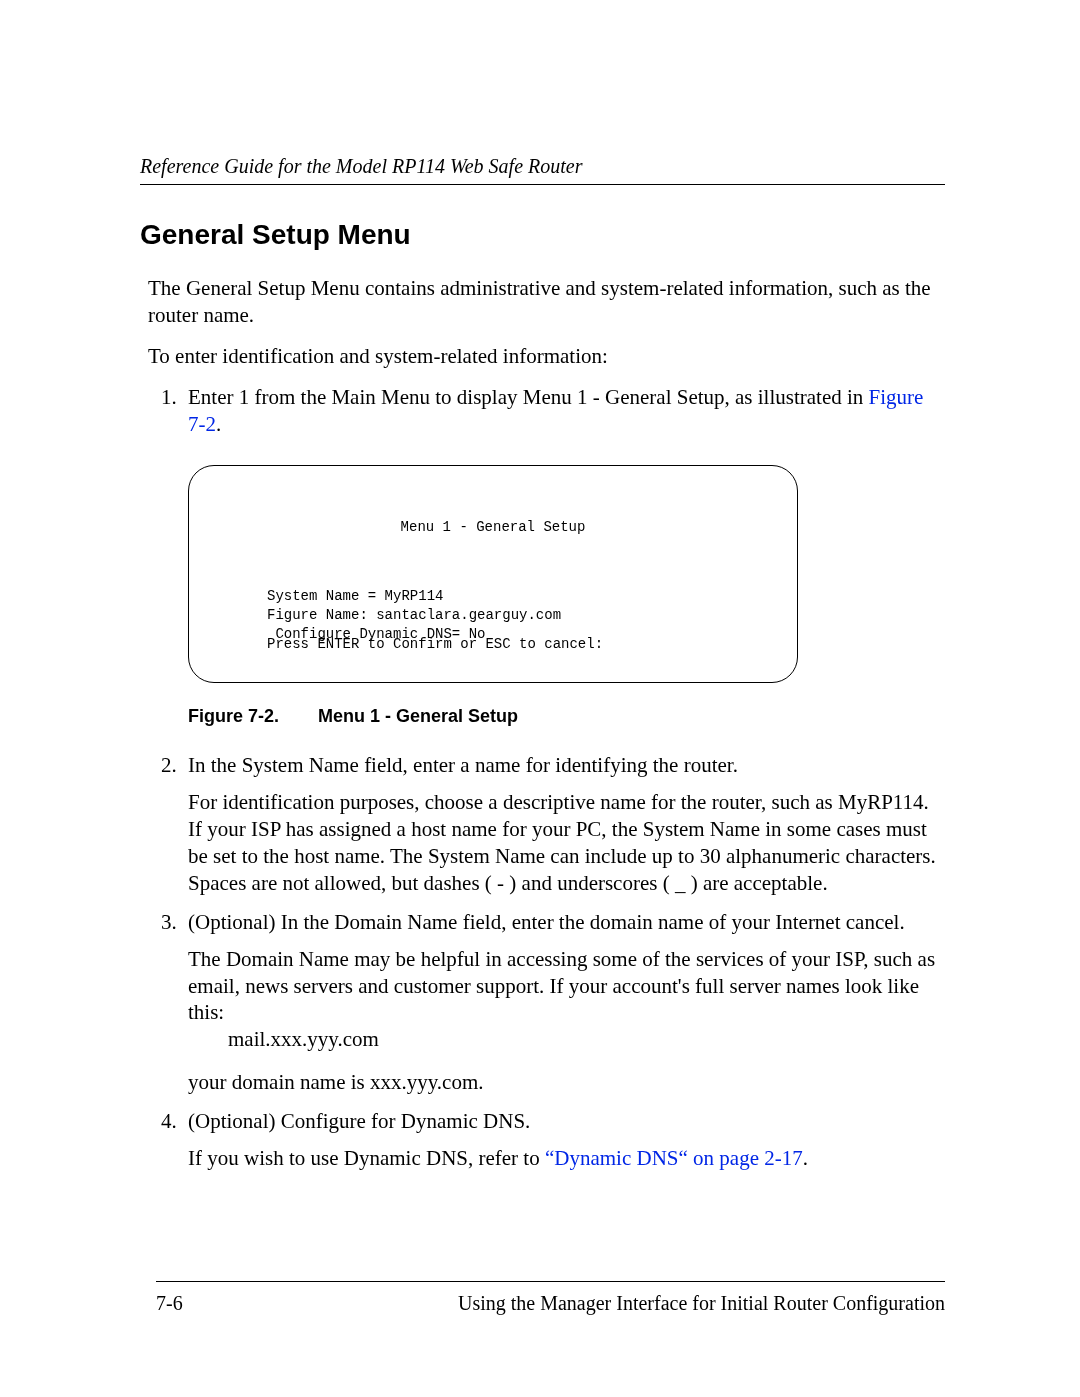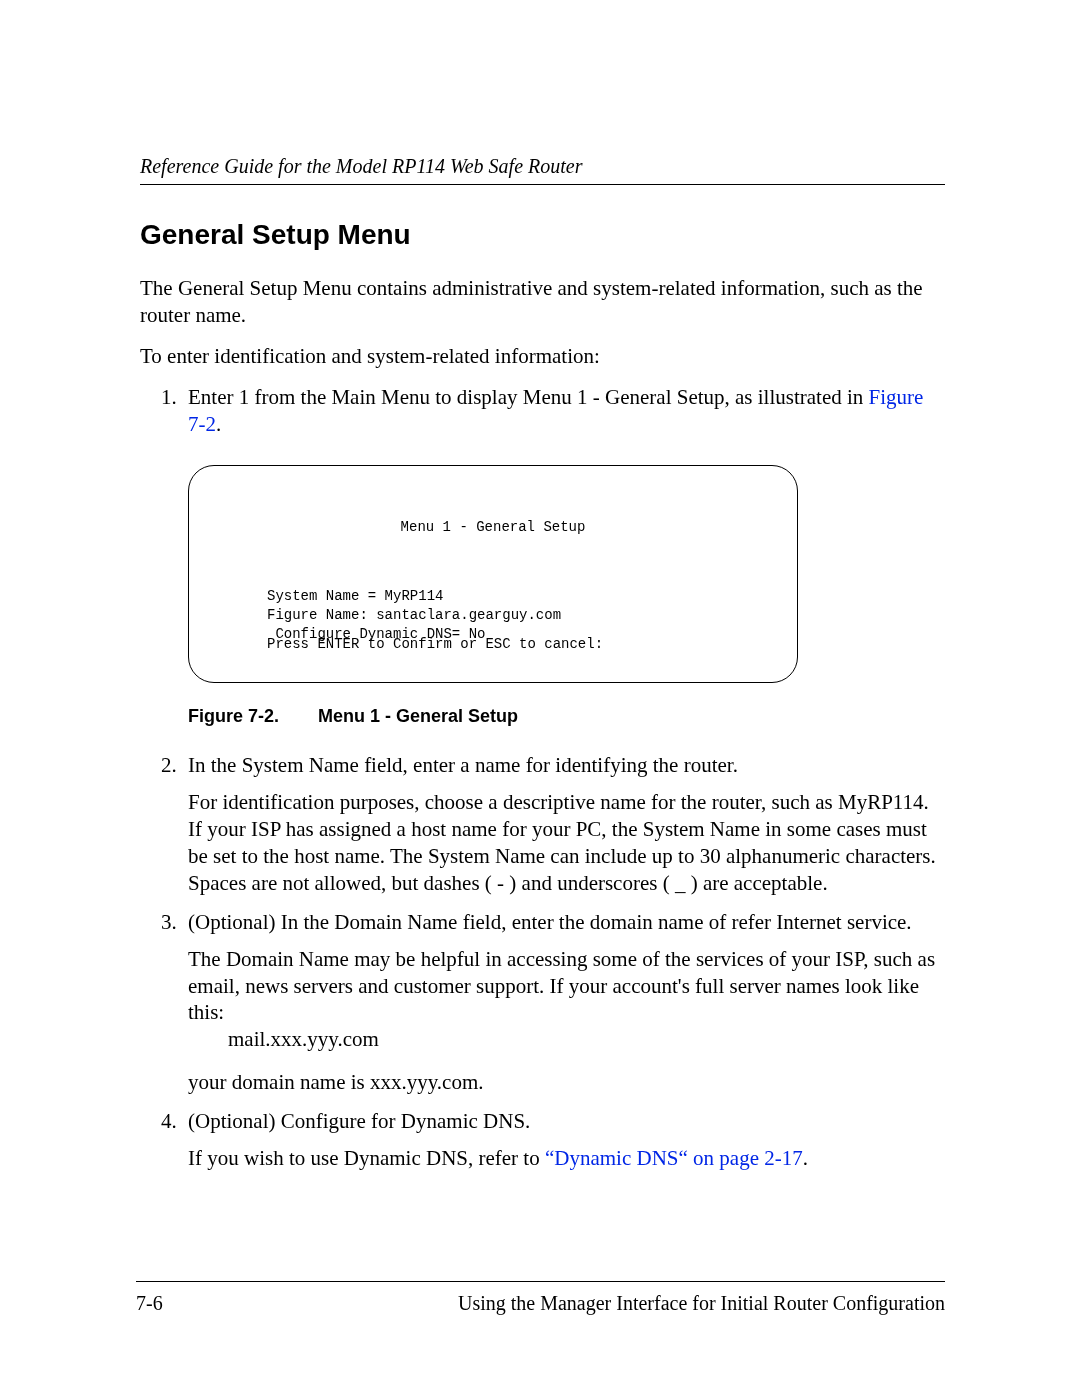--- a/index.html
+++ b/index.html
@@ -25,21 +25,21 @@
   }
   h2.section-title {
     font-family: Arial, Helvetica, sans-serif;
     font-weight: bold;
     font-size: 28px;
     margin: 16px 0 24px 0;
   }
   p.body {
     font-size: 21px;
     line-height: 1.28;
-    margin: 0 0 14px 0;
+    margin: 0 0 14px 8px;
   }
   ol.steps {
     font-size: 21px;
     line-height: 1.28;
     padding-left: 42px;
     margin: 0;
   }
   ol.steps > li {
     padding-left: 6px;
     margin-bottom: 12px;
@@ -89,21 +89,21 @@
   }
   .figure-caption .fig-label {
     display: inline-block;
     width: 130px;
   }
   .indent-block {
     margin: 0 0 10px 40px;
   }
   .footer {
     position: absolute;
-    left: 136px;
+    left: 156px;
     right: 135px;
     bottom: 82px;
     border-top: 1.5px solid #000;
     padding-top: 10px;
     font-size: 20px;
     display: flex;
     justify-content: space-between;
   }
 </style>
 </head>
@@ -135,21 +135,21 @@
         </div>
       </div>
     </li>
 
     <li>
       <span>In the System Name field, enter a name for identifying the router.</span>
       <p>For identification purposes, choose a descriptive name for the router, such as MyRP114. If your ISP has assigned a host name for your PC, the System Name in some cases must be set to the host name. The System Name can include up to 30 alphanumeric characters. Spaces are not allowed, but dashes ( - ) and underscores ( _ ) are acceptable.</p>
     </li>
 
     <li>
-      <span>(Optional) In the Domain Name field, enter the domain name of refer Internet service.</span>
+      <span>(Optional) In the Domain Name field, enter the domain name of your Internet cancel.</span>
       <p>The Domain Name may be helpful in accessing some of the services of your ISP, such as email, news servers and customer support. If your account's full server names look like this:</p>
       <div class="indent-block">mail.xxx.yyy.com</div>
       <p style="margin-top:16px">your domain name is xxx.yyy.com.</p>
     </li>
 
     <li>
       <span>(Optional) Configure for Dynamic DNS.</span>
       <p>
         <span>If you wish to use Dynamic DNS, refer to </span><span class="link">“Dynamic DNS“ on page 2-17</span><span>.</span>
       </p>

